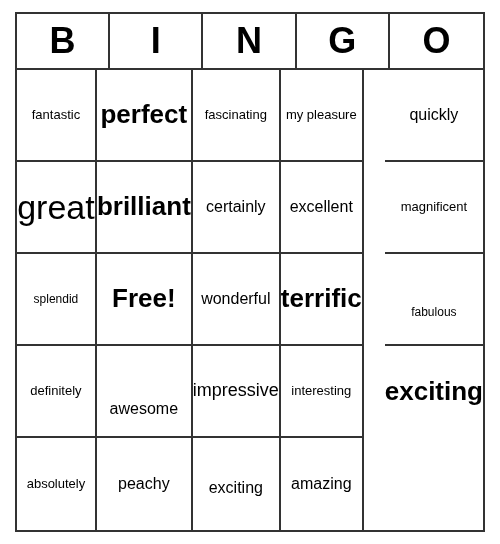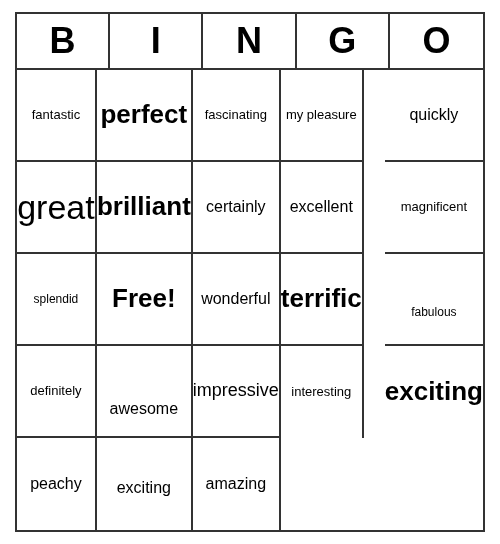--- a/index.html
+++ b/index.html
@@ -146,20 +146,23 @@
       <div class="bingo-cell">
         <span style="font-size: 18px;">impressive</span>
       </div>
       <div class="bingo-cell">
         <span style="font-size: 13px;">interesting</span>
       </div>
       <div class="bingo-cell">
         <span style="font-size: 26px; font-weight: bold;">exciting</span>
       </div>
       <div class="bingo-cell">
+        <span style="font-size: 13px;">absolutely</span>
+      </div>
+      <div class="bingo-cell">
         <span style="font-size: 16px;">peachy</span>
       </div>
       <div class="bingo-cell">
         <span style="font-size: 16px; margin-top: 8px;">exciting</span>
       </div>
       <div class="bingo-cell">
         <span style="font-size: 16px;">amazing</span>
       </div>
     </div>
 </div>

